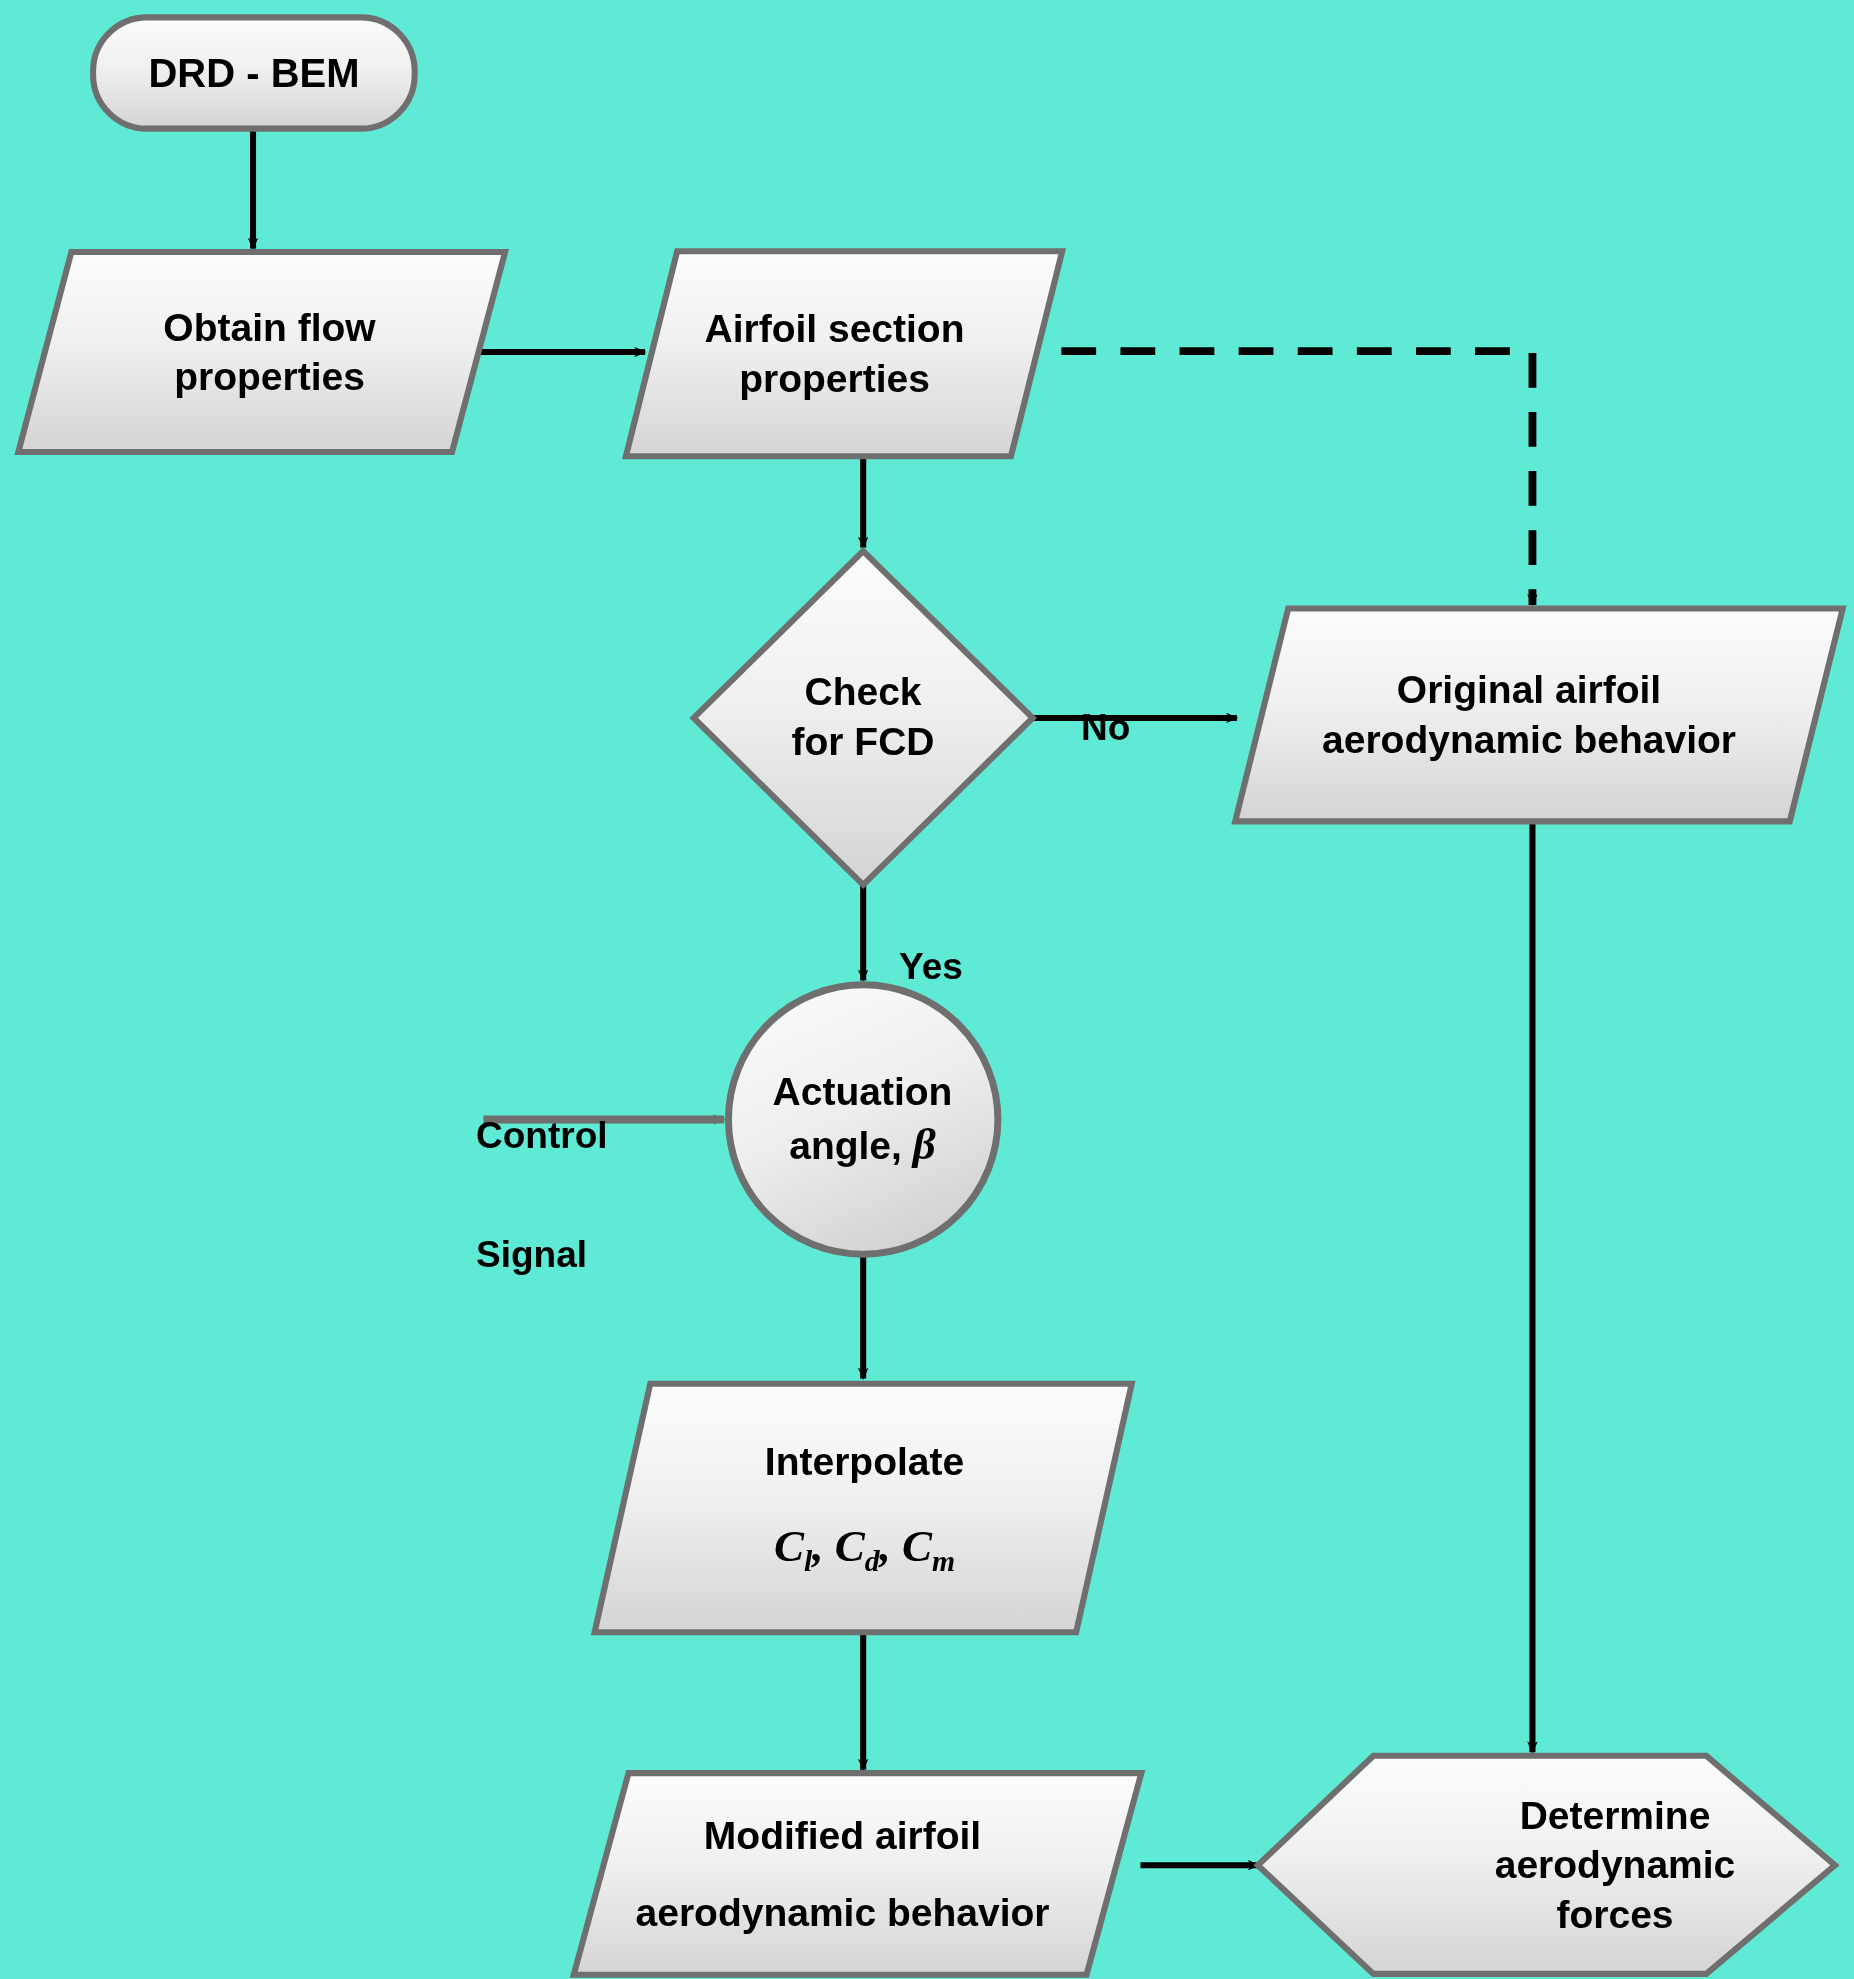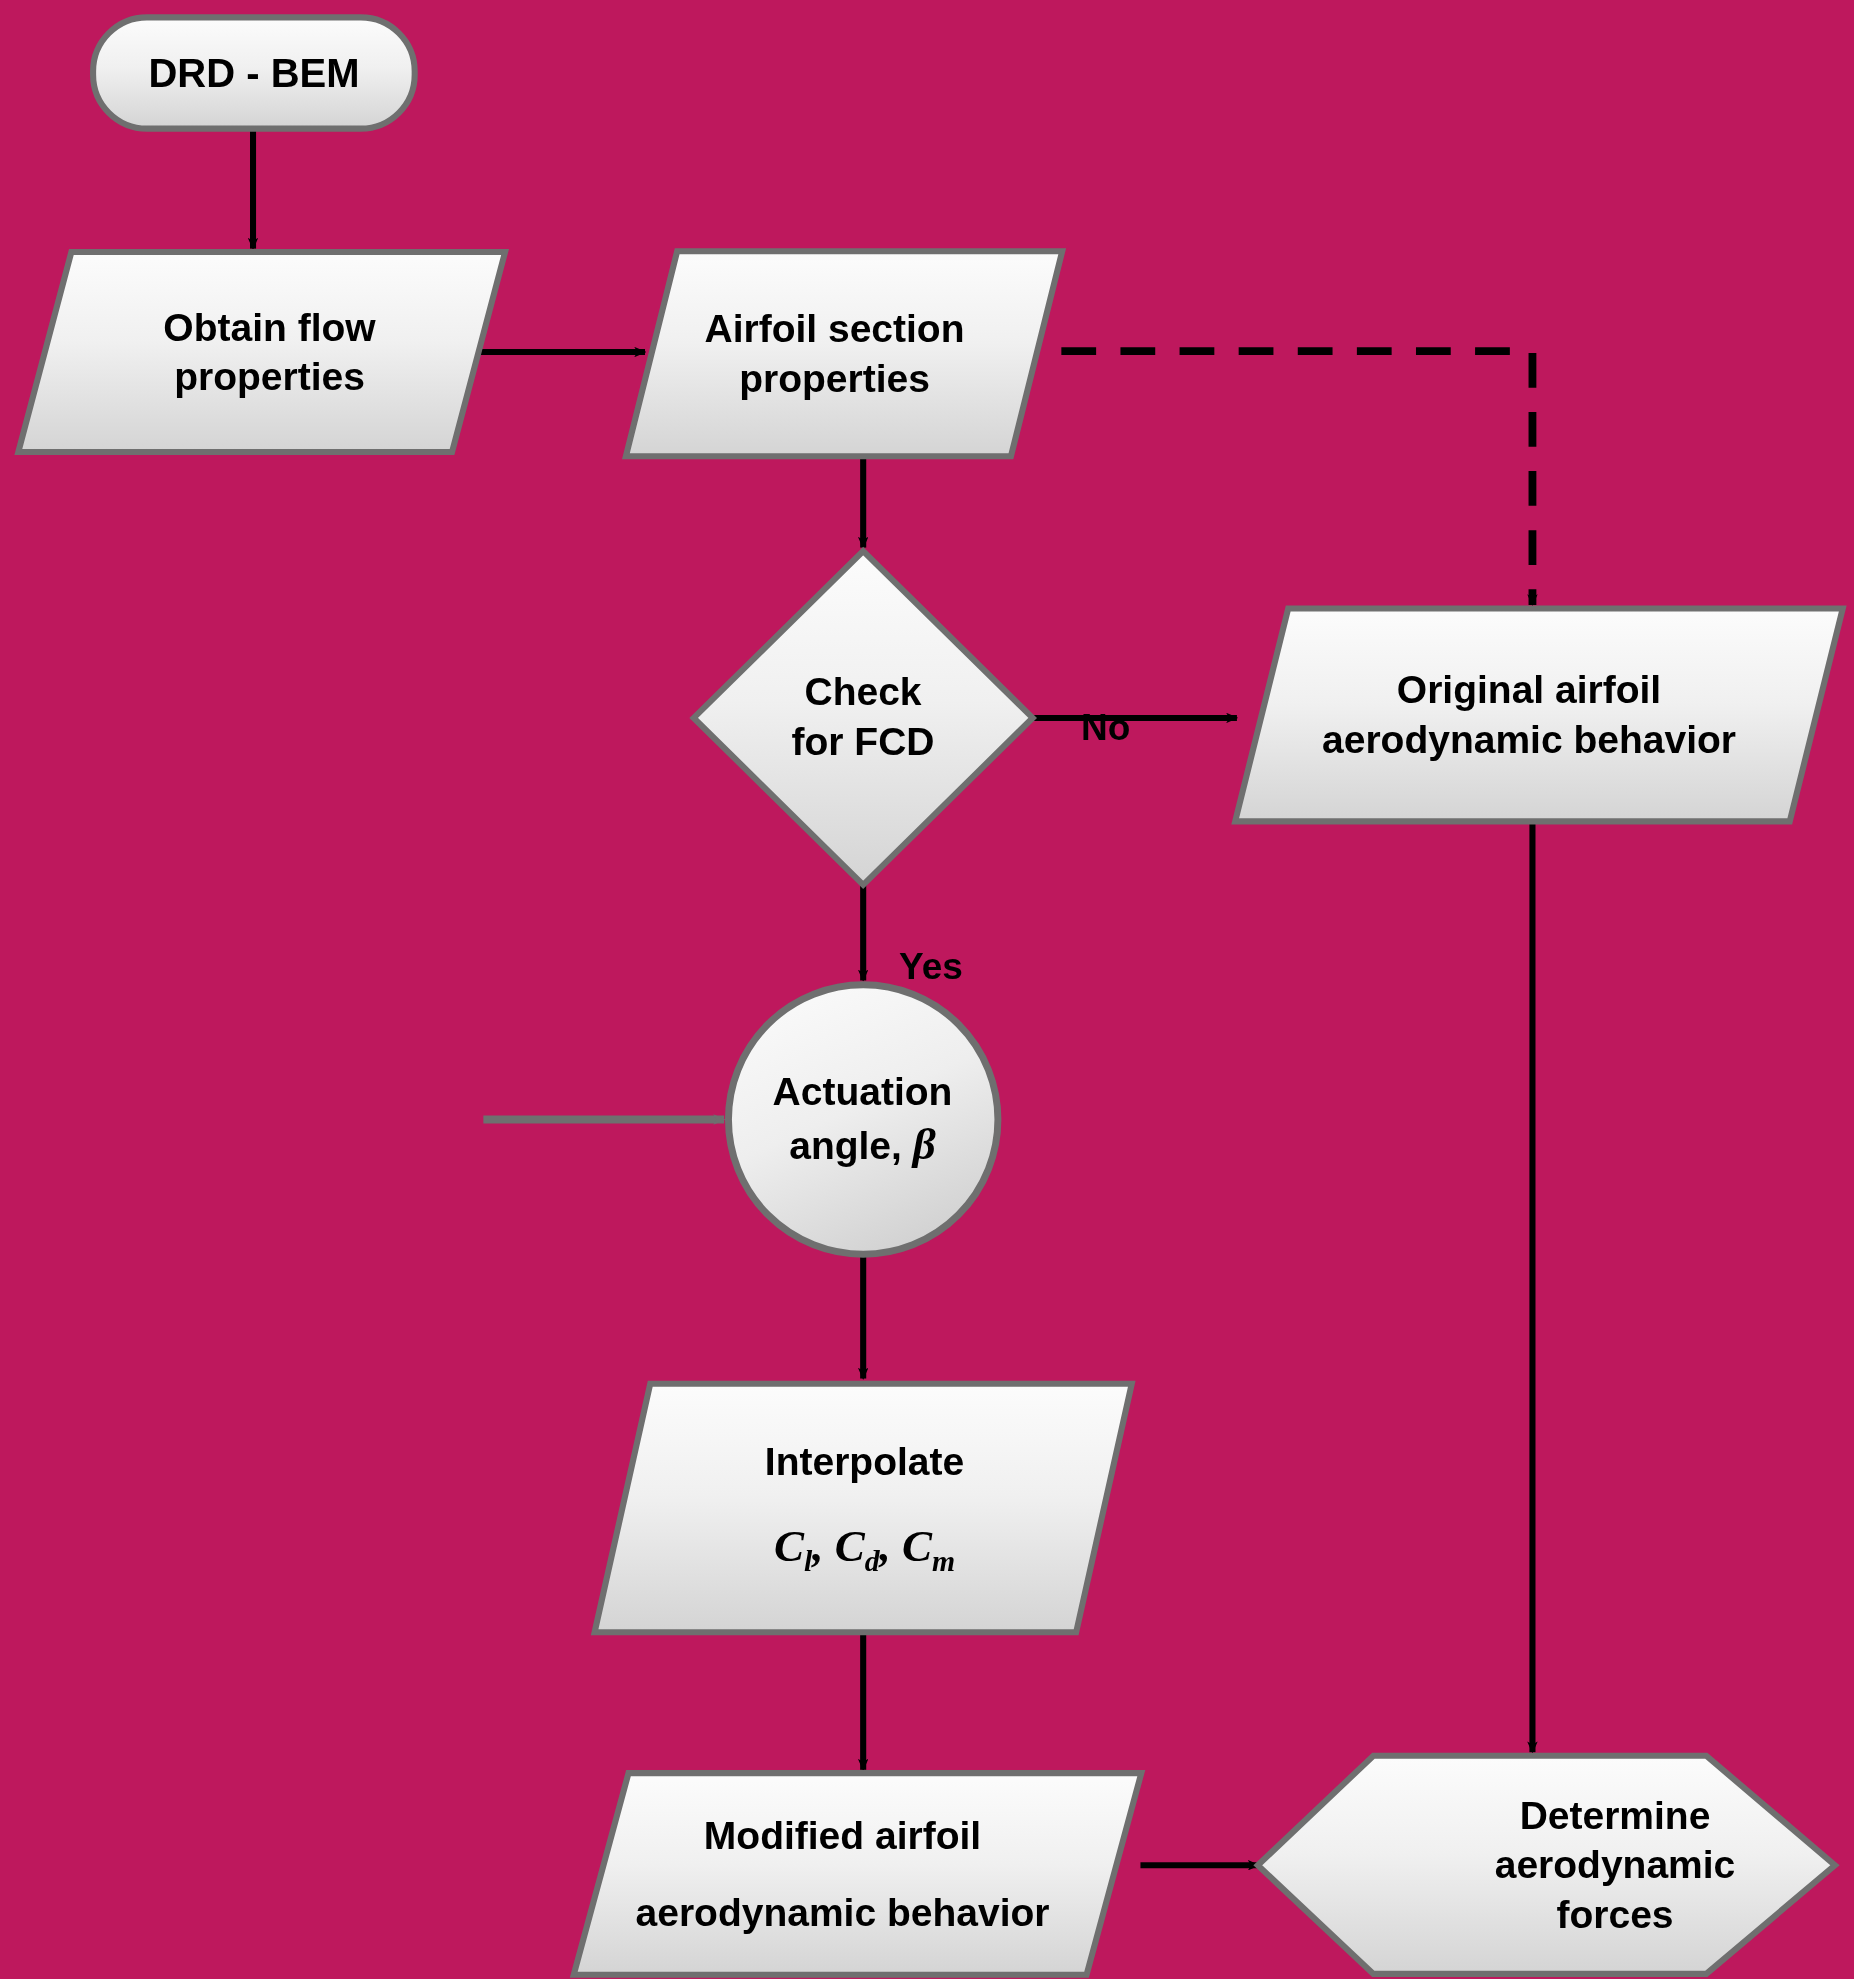--- a/index.html
+++ b/index.html
@@ -7,21 +7,21 @@
     padding: 0;
     background: #ffffff;
   }
   body {
     font-family: "Liberation Sans", sans-serif;
   }
   #canvas {
     position: relative;
     width: 1855px;
     height: 1980px;
-    background: #be185d;
+    background: #5eead4;
     overflow: hidden;
   }
   #flow-svg {
     position: absolute;
     left: 0;
     top: 0;
     width: 1855px;
     height: 1980px;
   }
   .node-label {
@@ -225,15 +225,19 @@
   </div>
 
   <div class="edge-label fs-edge" style="left:1081px; top:656px; width:104px;">
     <span>No</span>
   </div>
 
   <div class="edge-label fs-edge" style="left:878px; top:895px; width:122px; text-align:left;margin-left:21px;">
     <span>Yes</span>
   </div>
 
+  <div class="edge-label fs-edge" style="left:476px; top:1064px; width:217px;">
+    <span class="l1">Control</span>
+    <span class="l1" style="display:block; margin-top:22.6px;">Signal</span>
+  </div>
 
 </div>
 
 
 </body></html>

